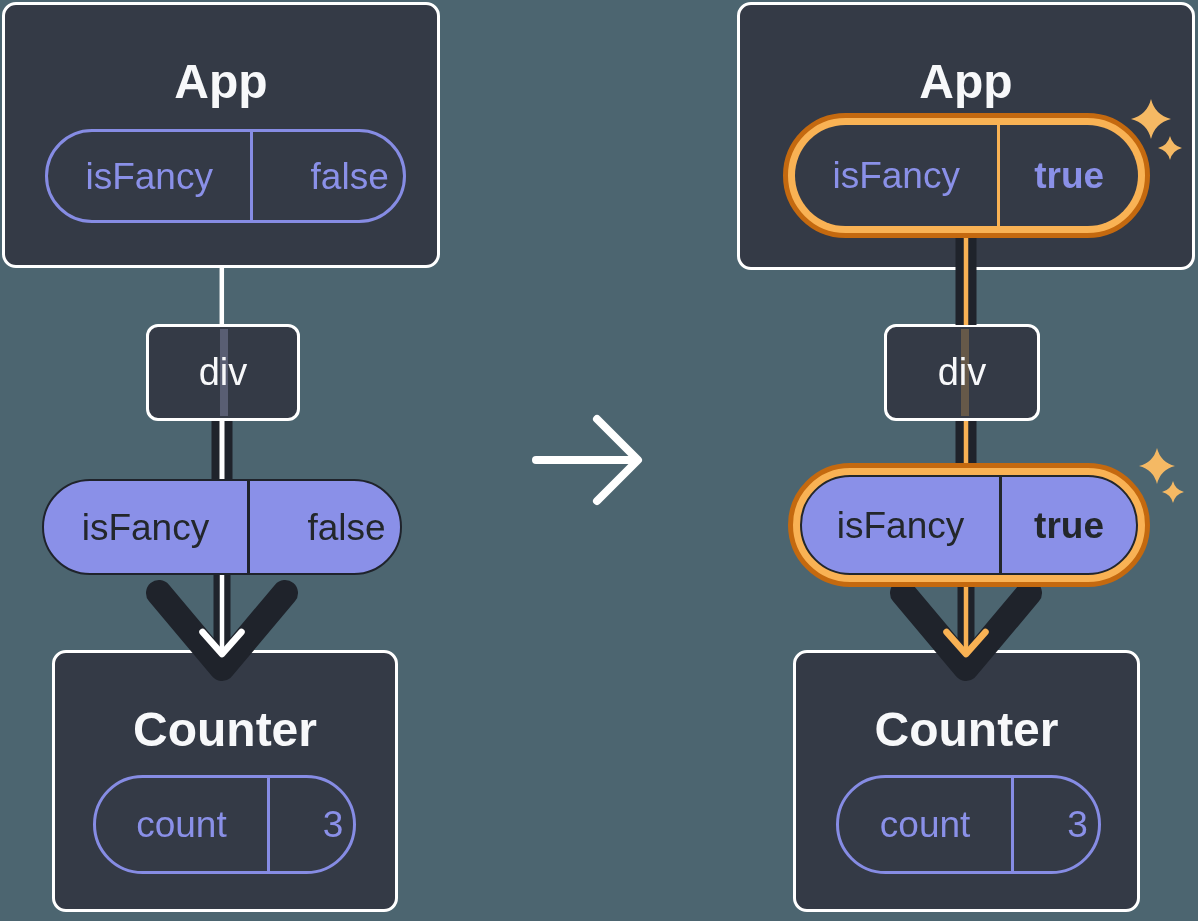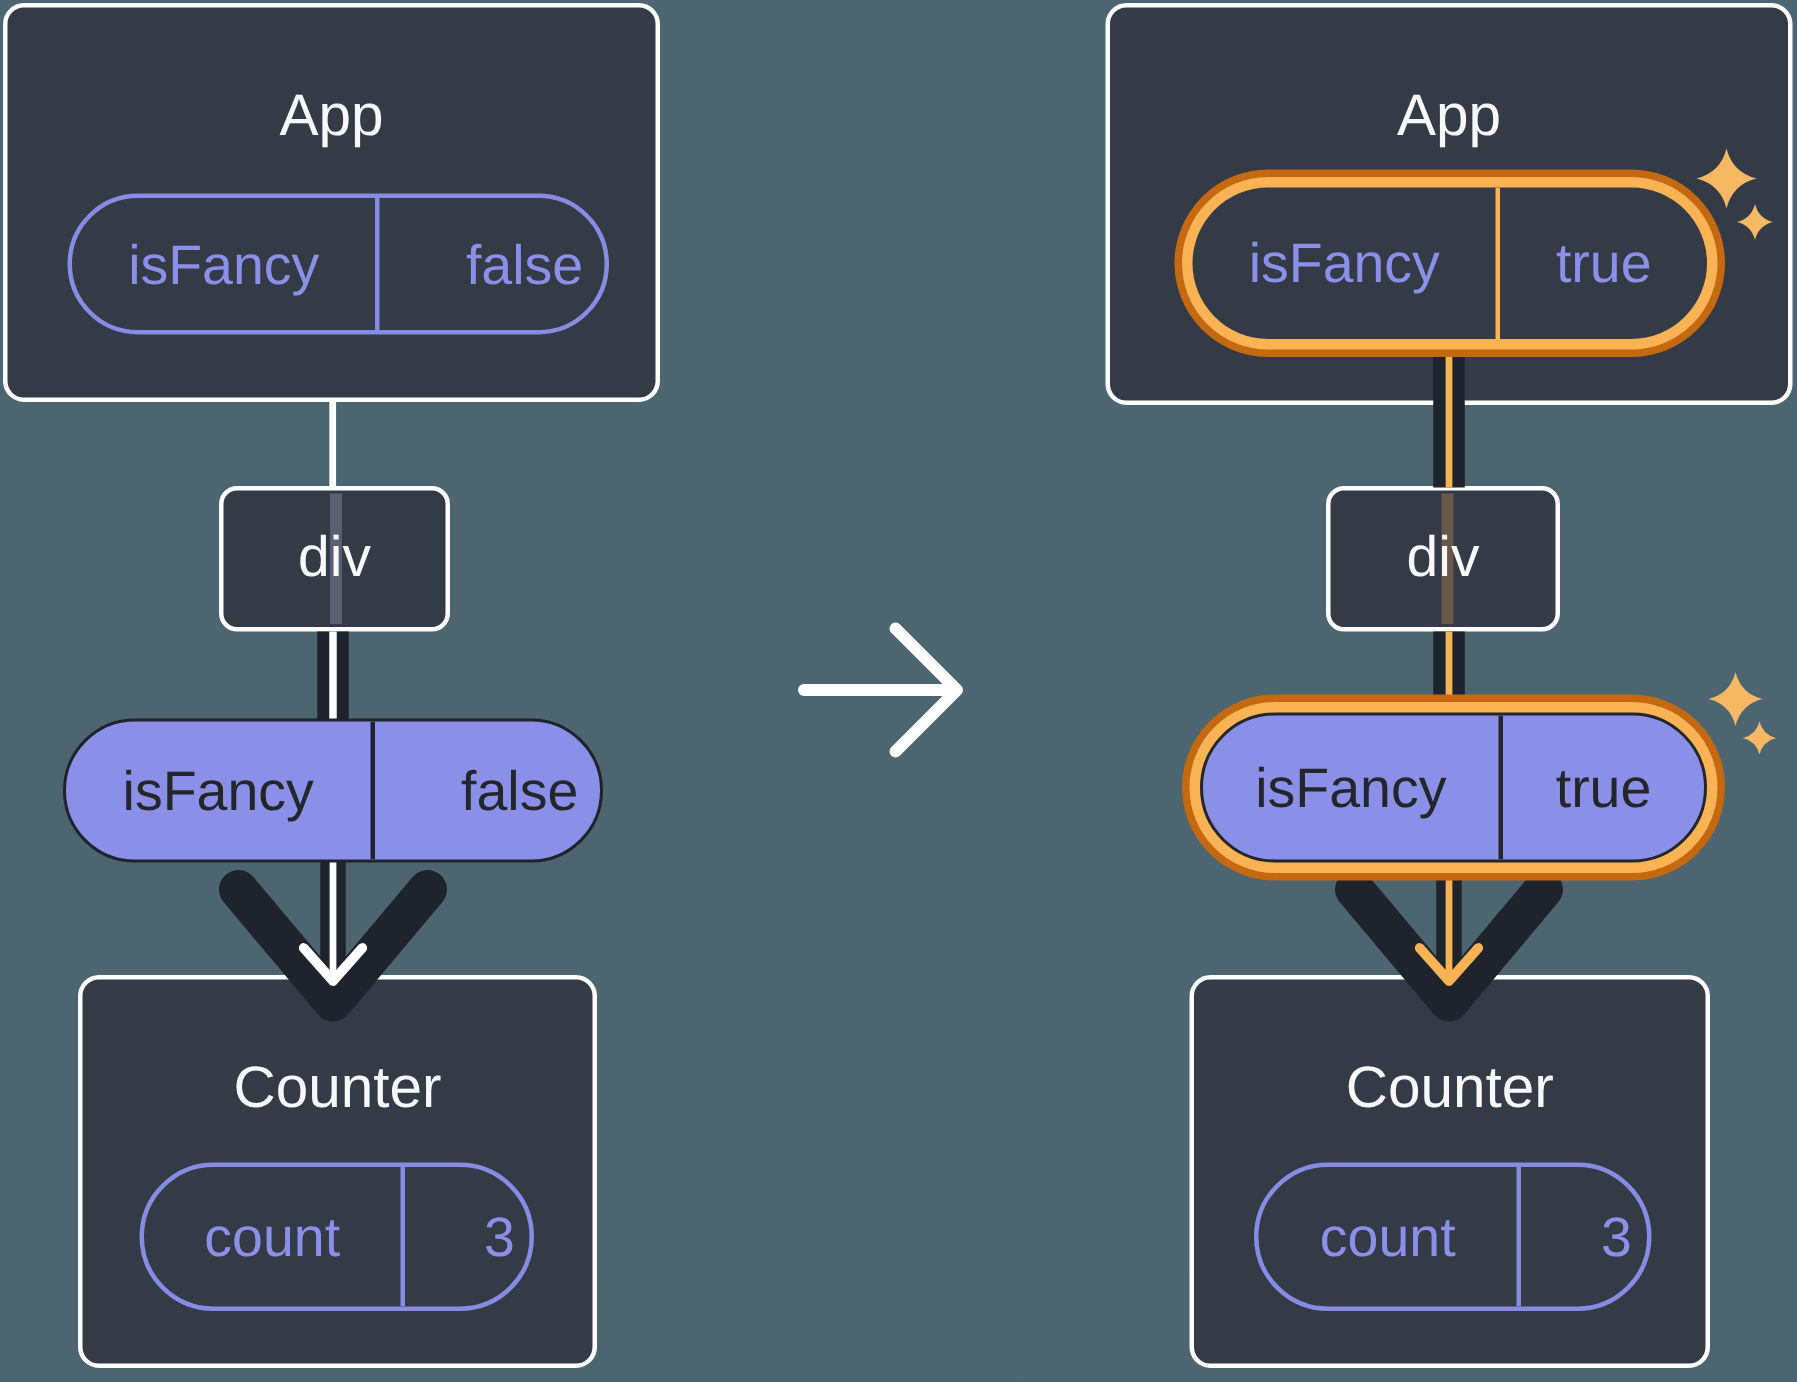--- a/index.html
+++ b/index.html
@@ -6,21 +6,21 @@
   #stage{
     position:relative;width:1198px;height:921px;background:#4C6570;overflow:hidden;
     font-family:"Liberation Sans", sans-serif;
   }
   .card{
     position:absolute;background:#343A46;border:3.5px solid #FFFFFF;
     border-radius:14px;box-sizing:border-box;z-index:1;
   }
   .card-title{
     position:absolute;left:0;right:0;text-align:center;
-    color:#F7F8FA;font-size:39px;font-weight:400;line-height:1;z-index:2;
+    color:#F7F8FA;font-size:48px;font-weight:700;line-height:1;z-index:2;
   }
   .pill{
     position:absolute;display:flex;align-items:stretch;border-radius:999px;
     box-sizing:border-box;z-index:3;overflow:hidden;
   }
   .pill .cell{display:flex;align-items:center;justify-content:center;font-size:37px;line-height:1;}
   .pill .cell.key{width:57%;}
   .pill.counter-pill .cell.key{width:66.5%;text-align:right;}
   .pill .cell.val{flex:1;padding-left:43px;}
   .pill .vdivider{width:3px;}
@@ -33,21 +33,21 @@
     border-radius:999px;box-sizing:border-box;z-index:3;display:flex;
   }
   .ring .ring-inner{
     flex:1;margin:7px;border-radius:999px;display:flex;align-items:stretch;
     overflow:hidden;box-sizing:border-box;
   }
   .ring .ring-inner.dark-inner{background:#343A46;color:#8A90E8;}
   .ring .ring-inner.purple-inner{background:#8A90E8;border:2.5px solid #23272B;color:#23272B;}
   .ring .cell{display:flex;align-items:center;justify-content:center;font-size:37px;line-height:1;}
   .ring .cell.key{width:59%;}
-  .ring .cell.val{flex:1;font-weight:400;}
+  .ring .cell.val{flex:1;font-weight:700;}
   .ring .vdivider{width:3px;}
   .ring .ring-inner.dark-inner .vdivider{background:#F9B254;}
   .ring .ring-inner.purple-inner .vdivider{background:#23272B;}
   .div-label{
     position:absolute;left:0;right:0;top:0;bottom:0;display:flex;align-items:center;
     justify-content:center;color:#F7F8FA;font-size:38px;font-weight:500;z-index:2;
   }
   .div-stripe{position:absolute;top:2px;bottom:2px;width:8px;z-index:1;}
   svg.layer{position:absolute;left:0;top:0;z-index:2;pointer-events:none;}
   svg.layer.top{z-index:4;}

